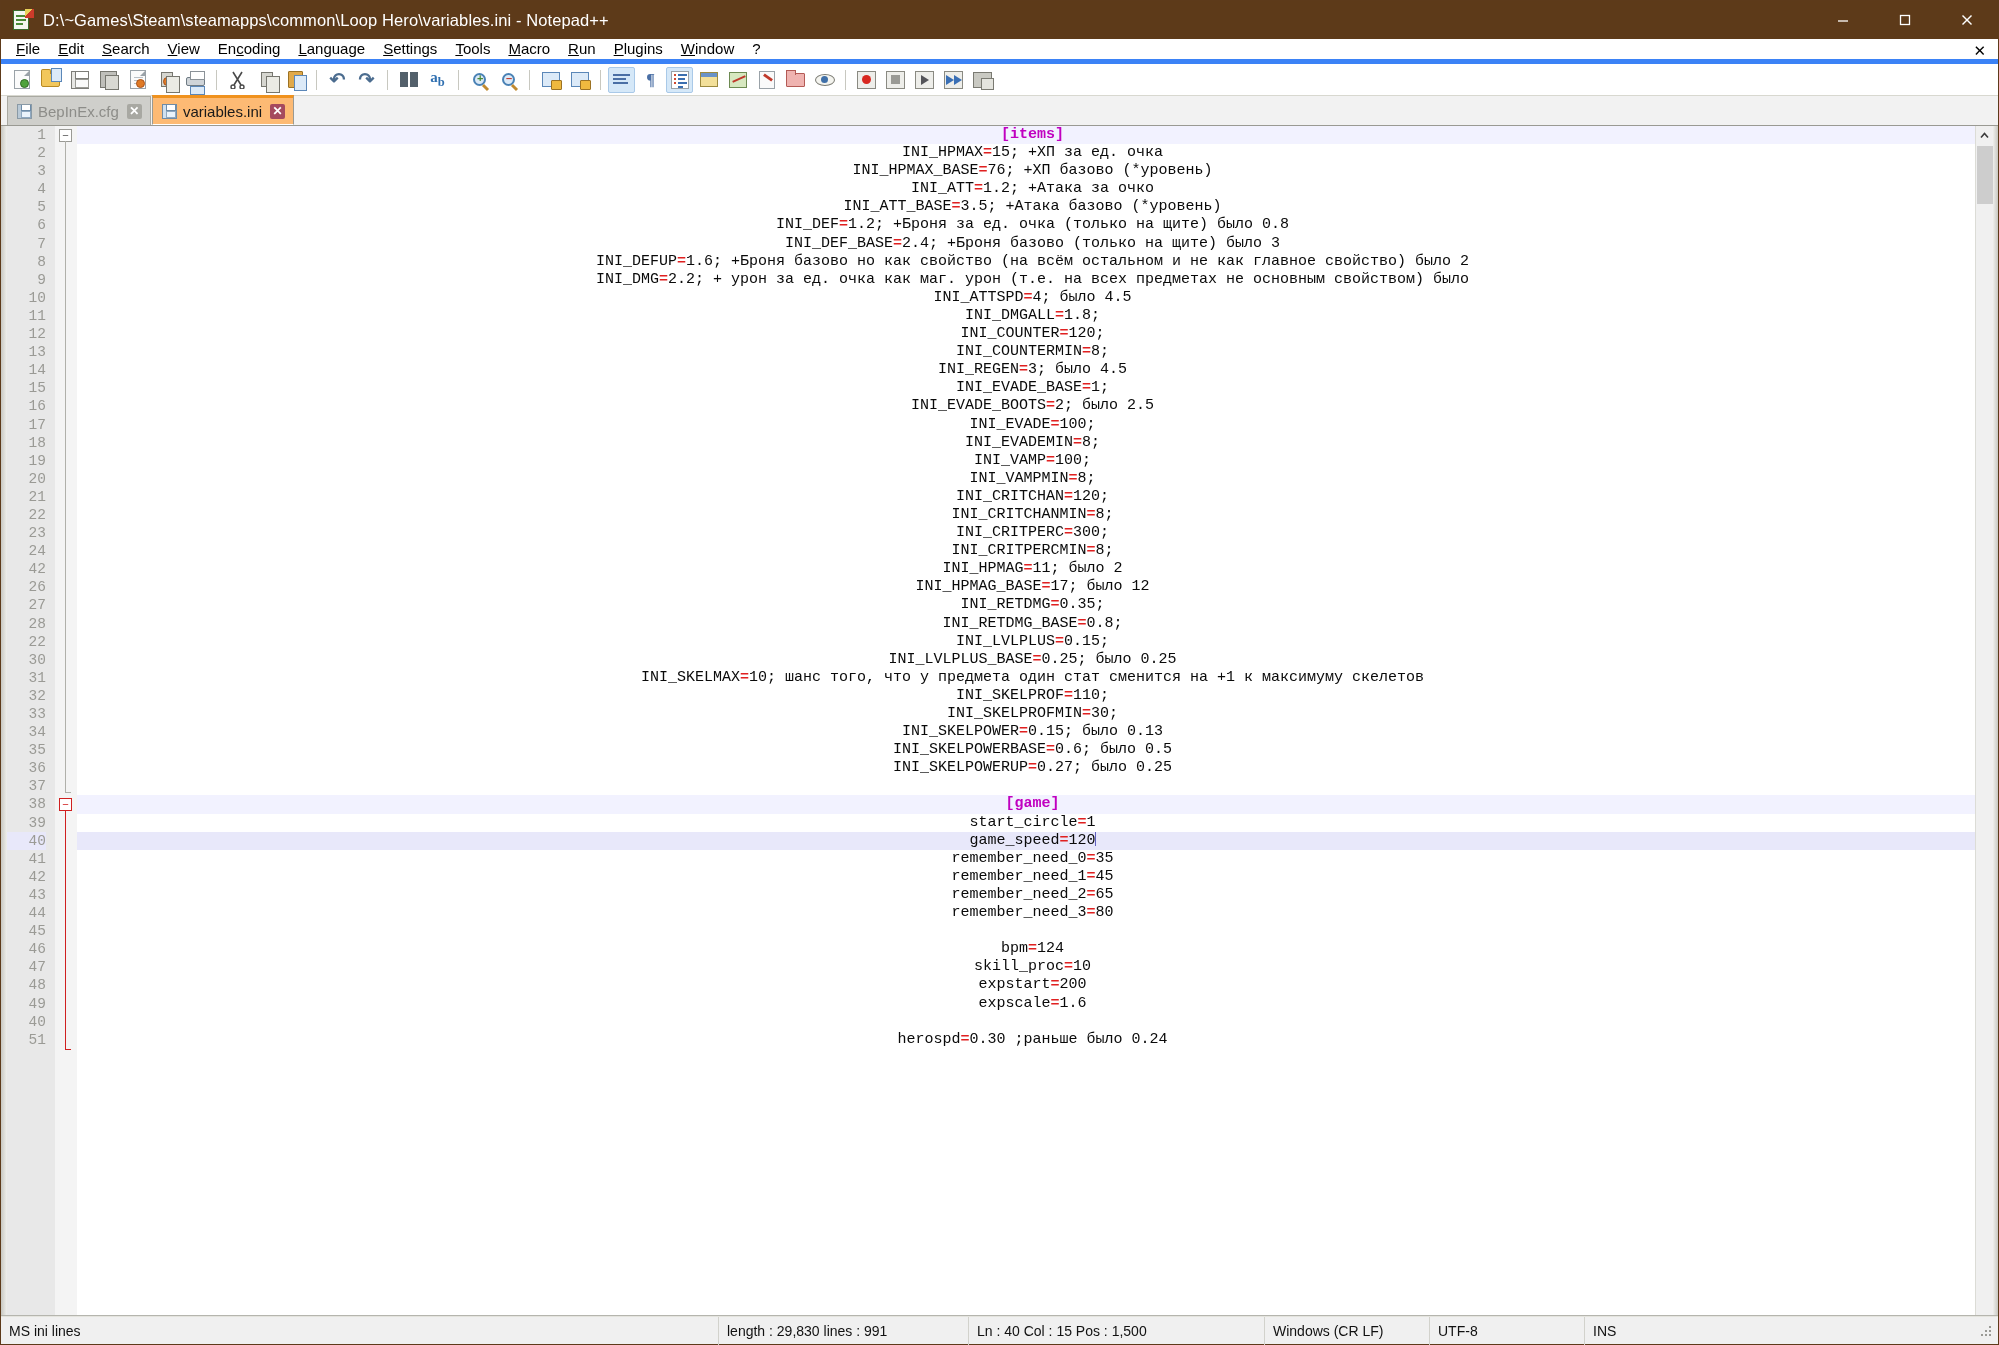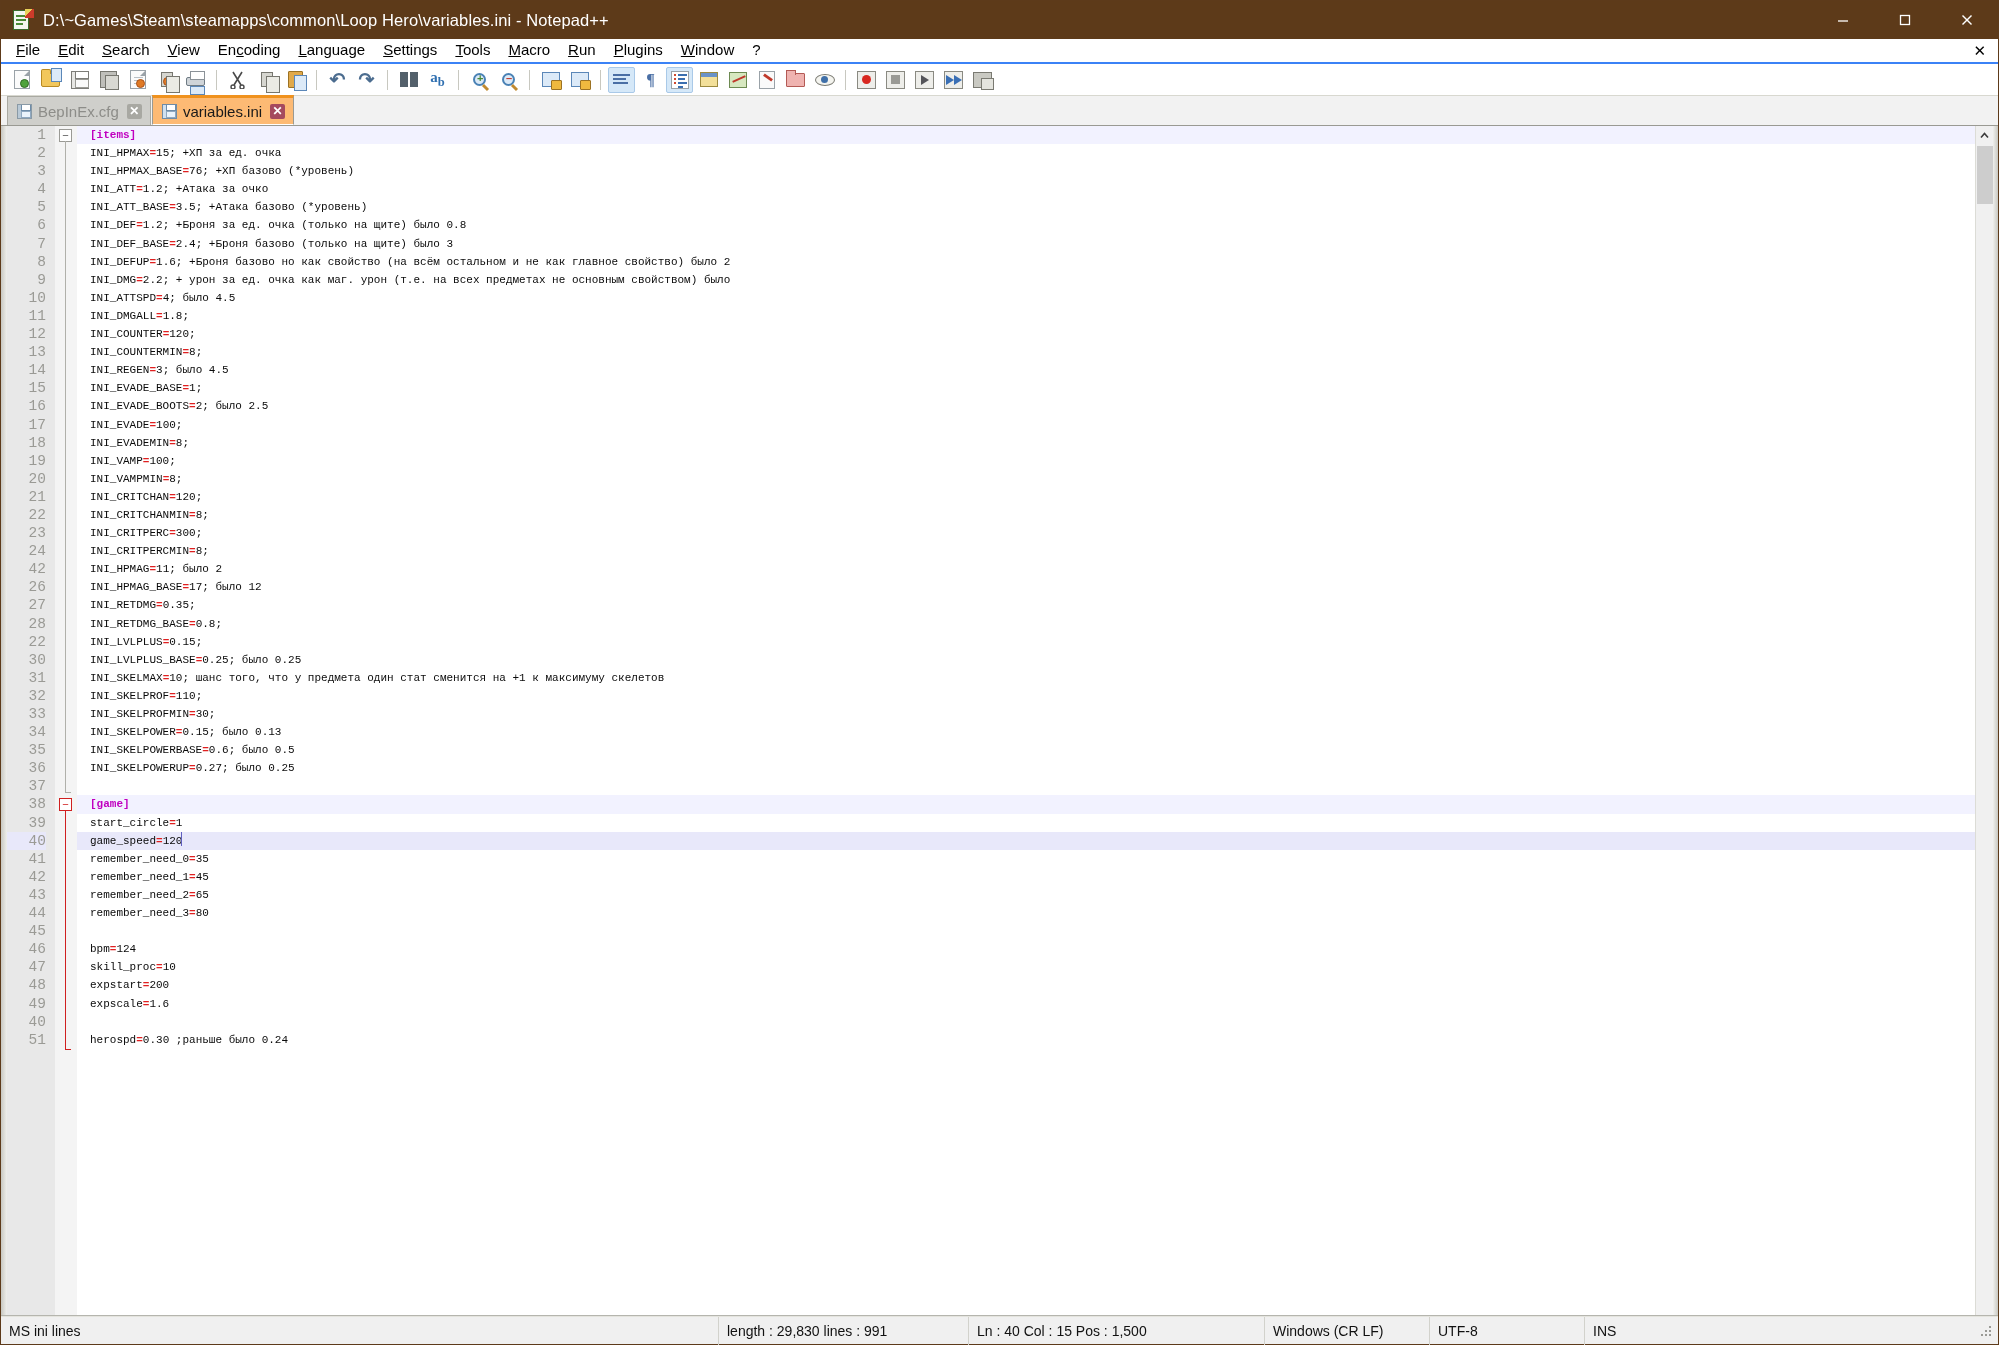--- a/index.html
+++ b/index.html
@@ -65,21 +65,21 @@
   }
   .tb-btn:last-child { background: #5d3a19; }
   .tb-btn svg { display: block; }
 
   
   .menubar {
     height: 25px; flex: 0 0 25px;
     background: #ffffff;
     display: flex; align-items: center;
     padding-left: 6px;
-    border-bottom: 2px solid #3b82f6;
+    border-bottom: 5px solid #3b82f6;
     position: relative;
   }
   .menu-item {
     font-size: 15px; color: #000;
     padding: 2px 9px 3px 9px;
     white-space: nowrap;
     line-height: 18px;
   }
   .menu-item u { text-decoration: underline; }
   .menu-close {
@@ -280,22 +280,23 @@
   .foldcol {
     width: 22px; flex: 0 0 22px;
     background: #f4f4f4;
     position: relative;
   }
   .codearea {
     flex: 1 1 auto;
     position: relative;
     overflow: hidden;
     font-family: "Liberation Mono", monospace;
-    font-size: 11px;
+    font-size: 15px;
     color: #0a0a0a;
+    text-align: center;
   }
   .ln, .cl, .fd { height: 18.1px; line-height: 18.1px; white-space: nowrap; }
   .codearea .cl { padding-left: 13px; }
   .cl.cur, .ln.cur { background: #e8e8fa; }
   .cl.sec { background: #f2f2ff; }
   .ln.sec { background: #e8e8e8; }
   .eq { color: #e02020; font-weight: bold; }
   .sect { color: #c000c0; font-weight: bold; }
   .caret {
     display:inline-block; width:1px; height:14px;

